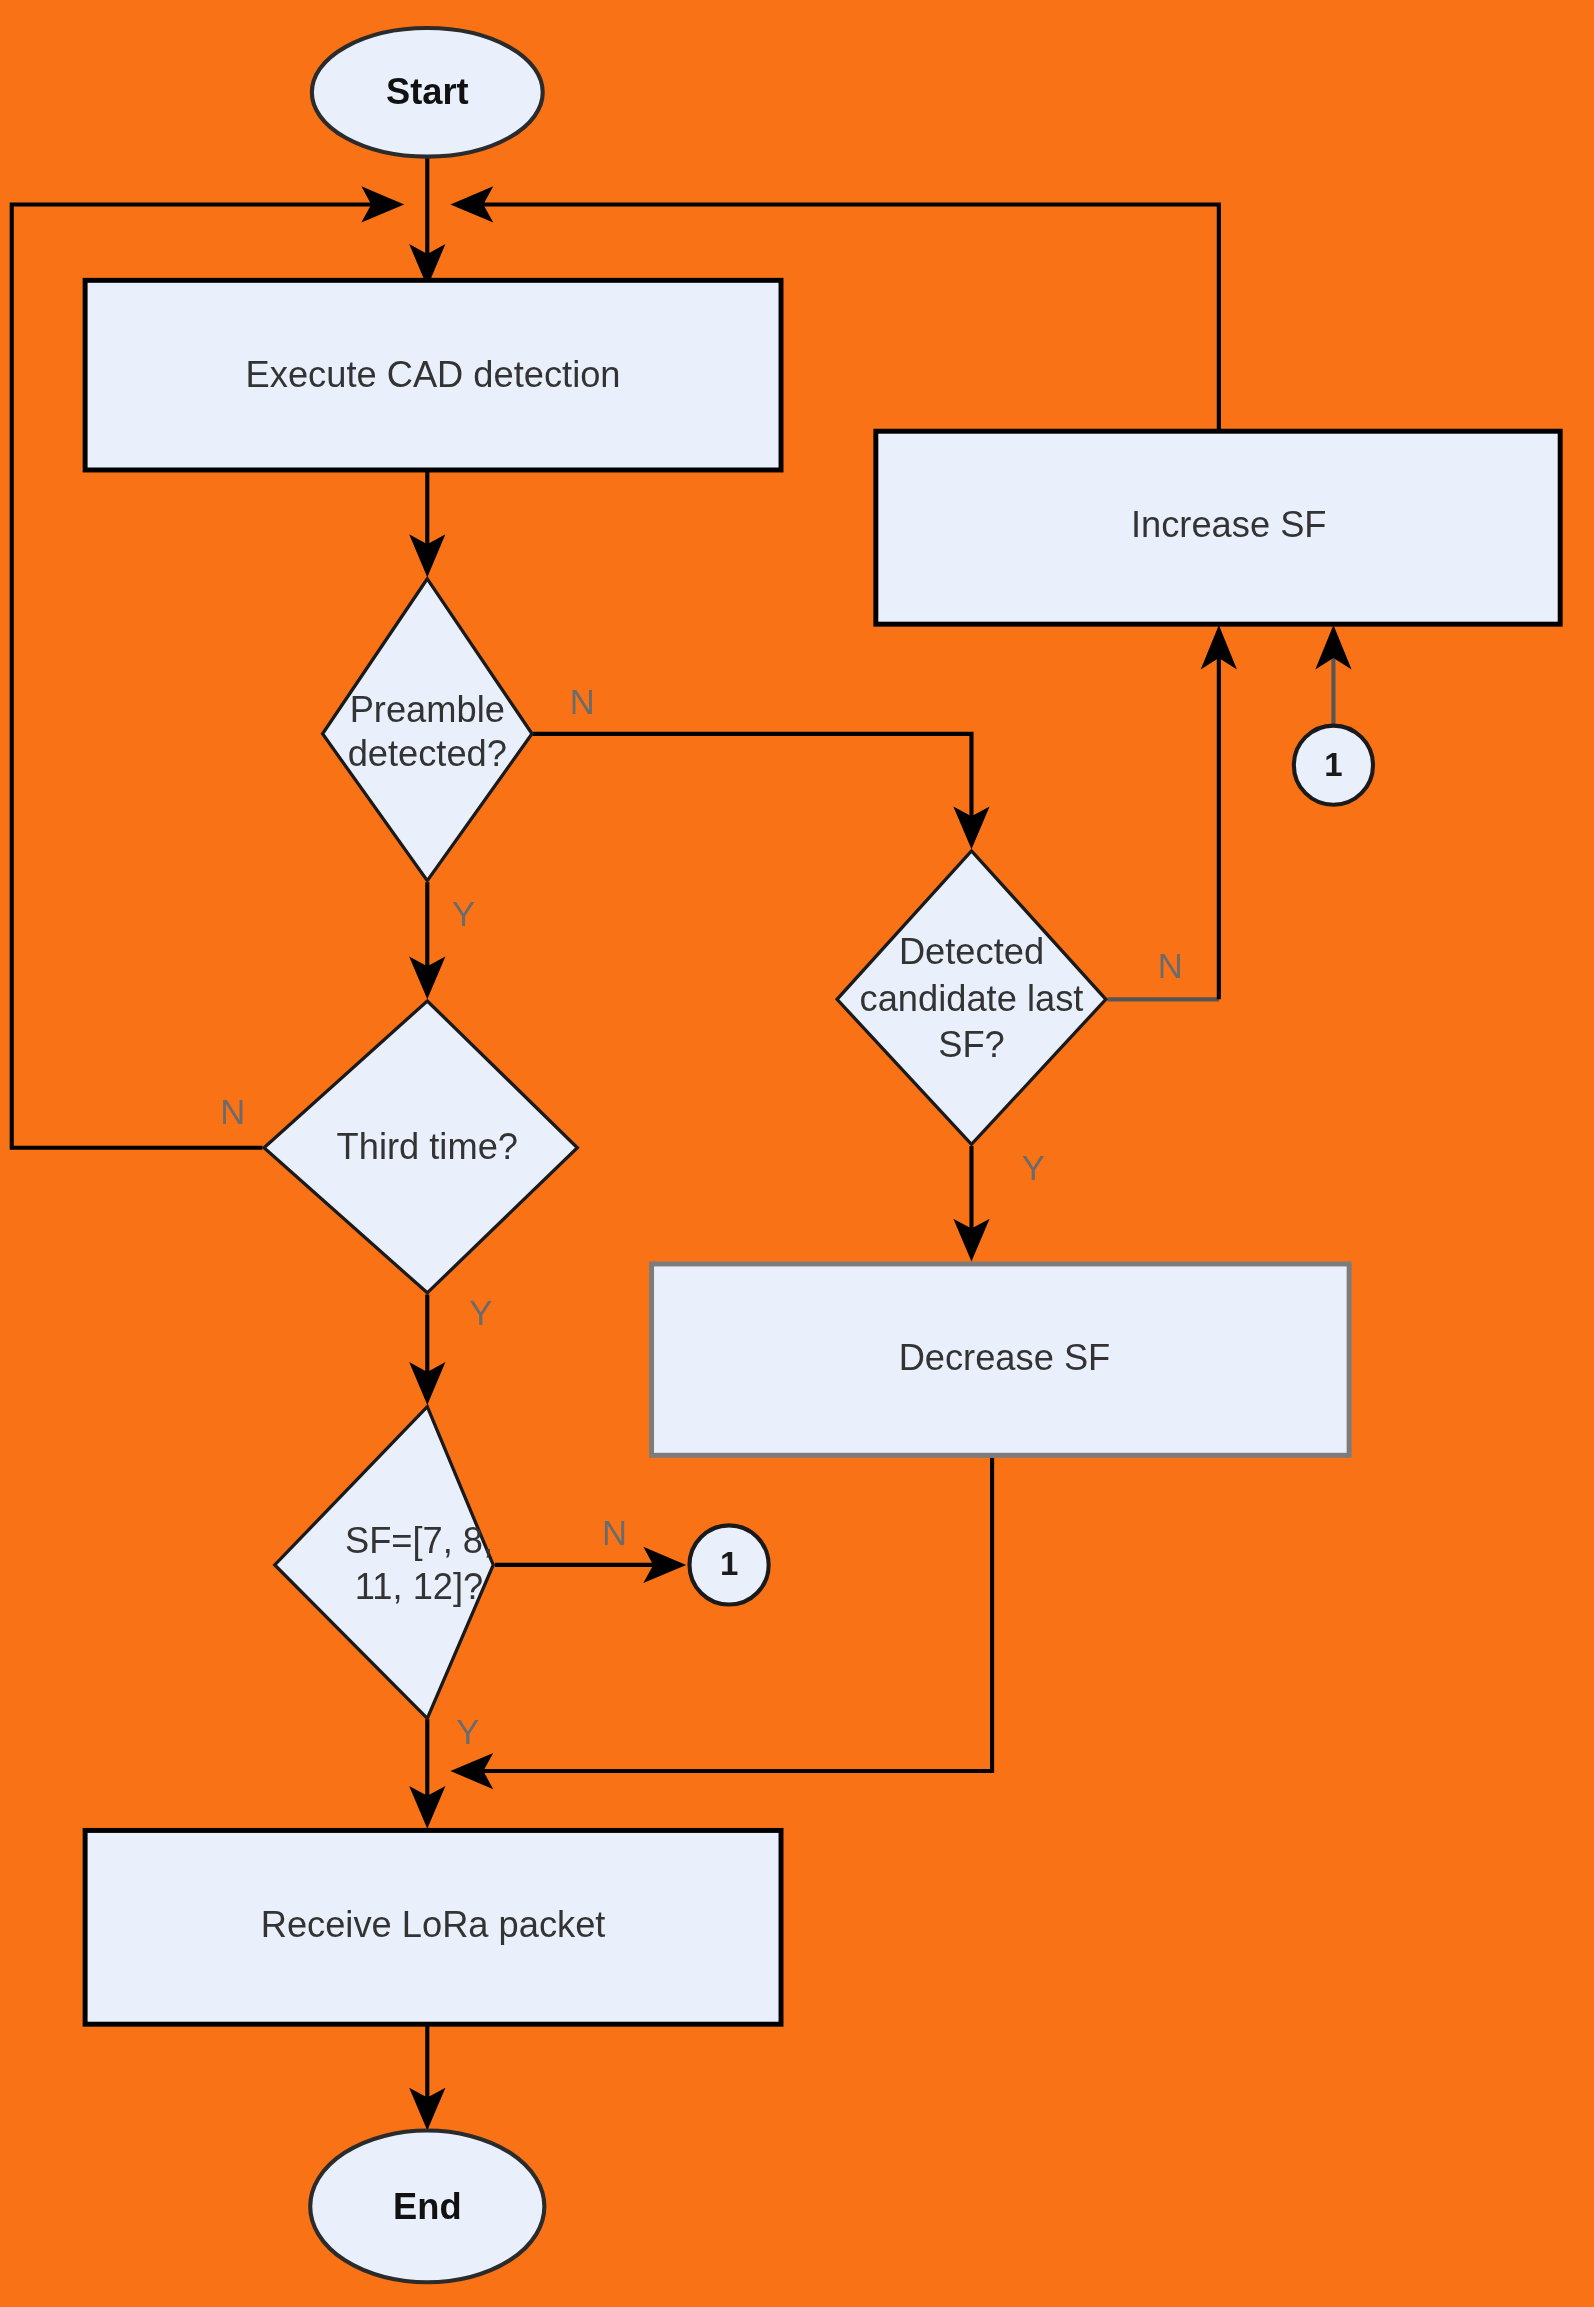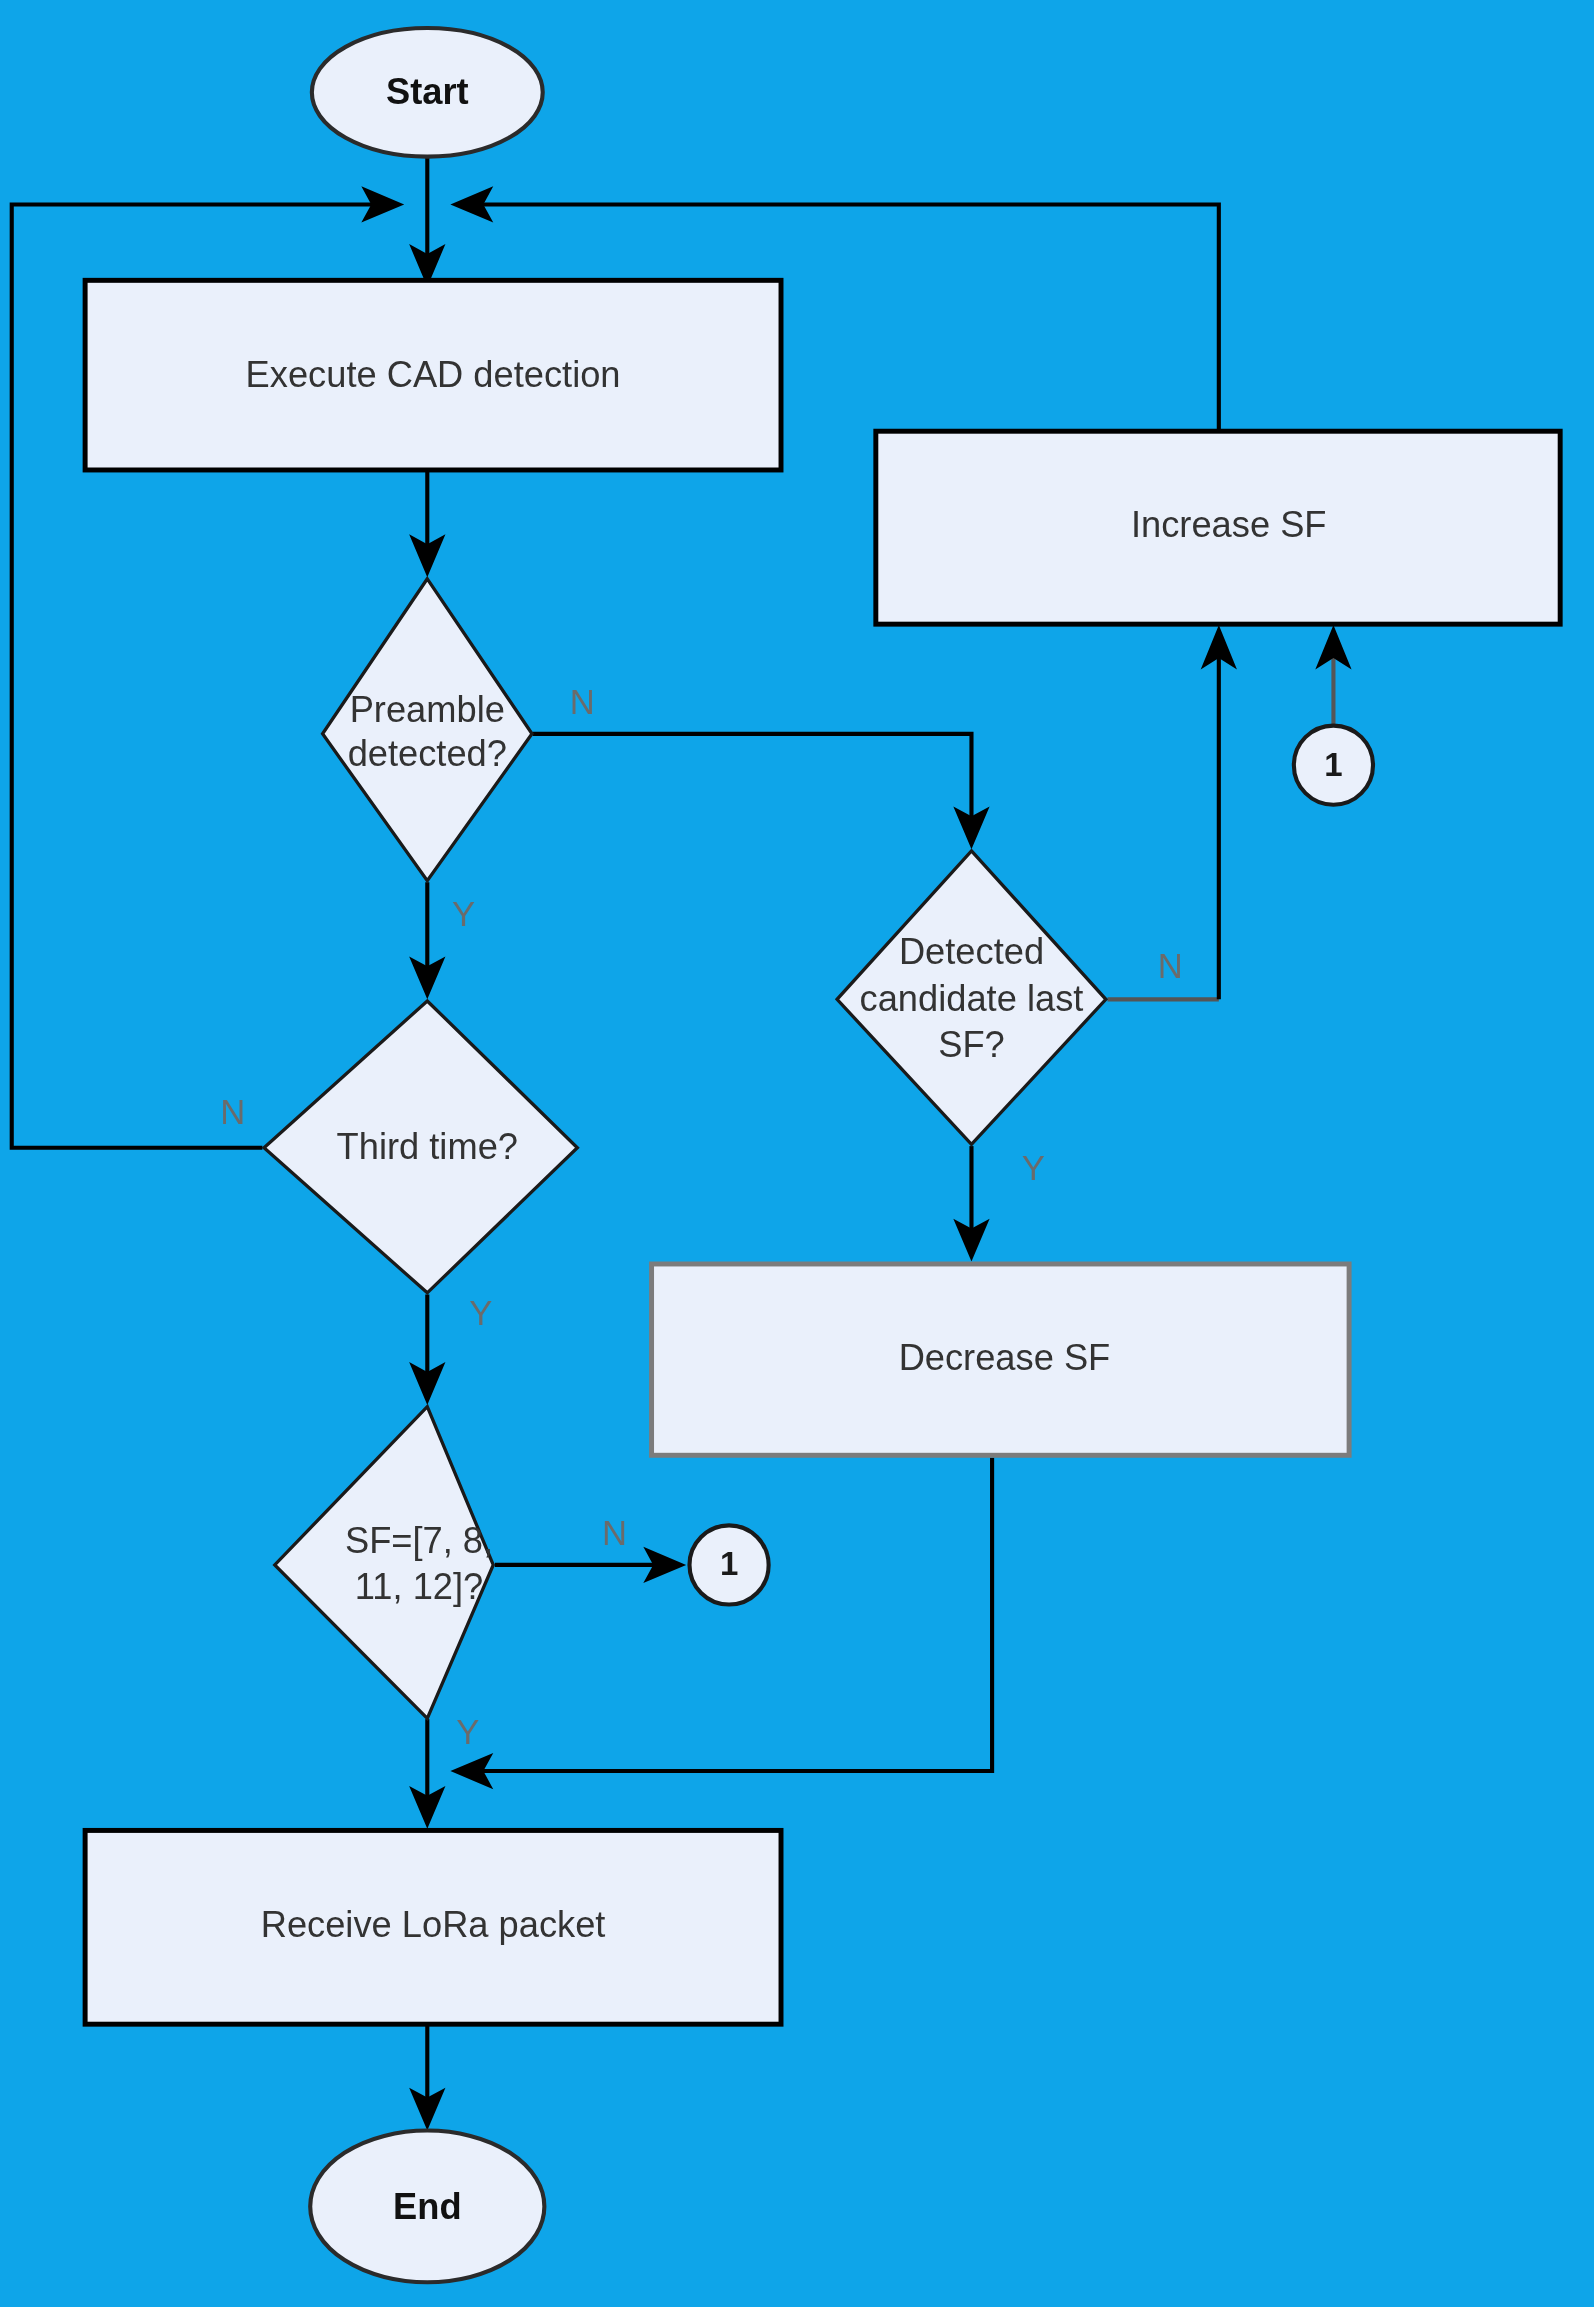--- a/index.html
+++ b/index.html
@@ -7,21 +7,21 @@
     padding: 0;
     background: #ffffff;
   }
   body {
     font-family: "Liberation Sans", sans-serif;
   }
   #flowchart-root {
     position: relative;
     width: 1595px;
     height: 2307px;
-    background: #0ea5e9;
+    background: #f97316;
     overflow: hidden;
   }
   svg.flow {
     display: block;
     width: 1595px;
     height: 2307px;
   }
   .node-shape-black {
     fill: #eaf0fb;
     stroke: #000000;

